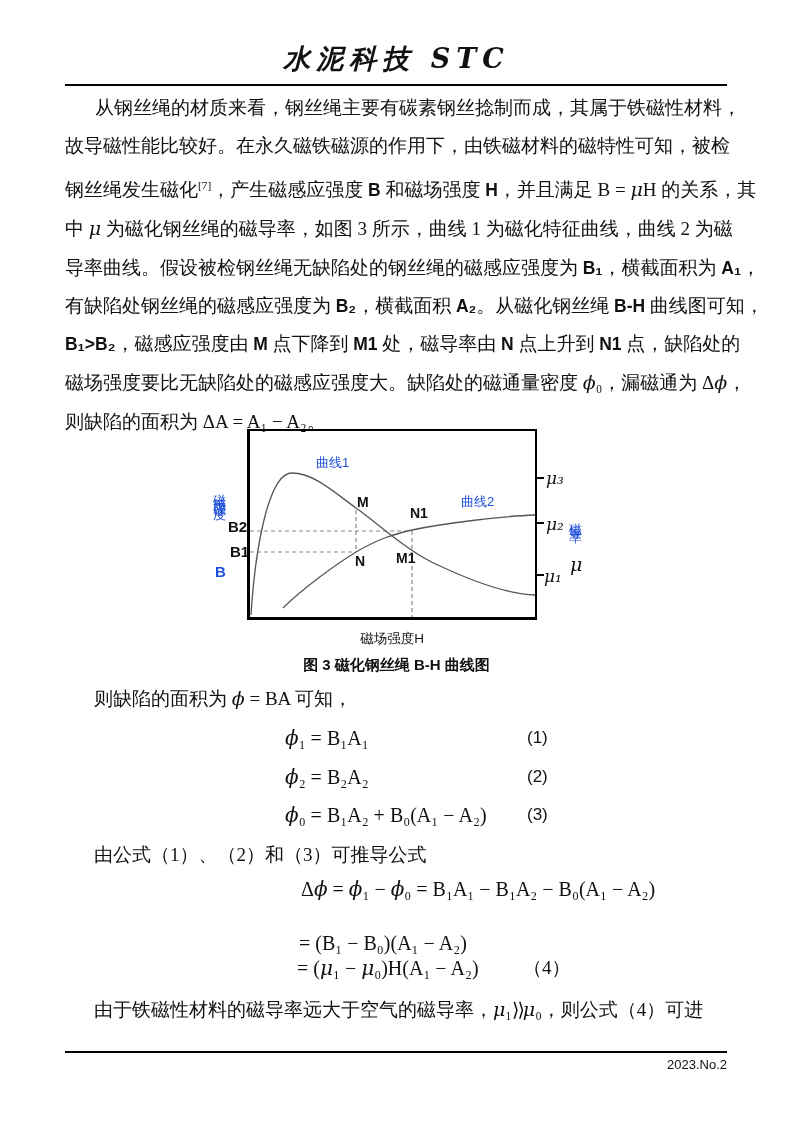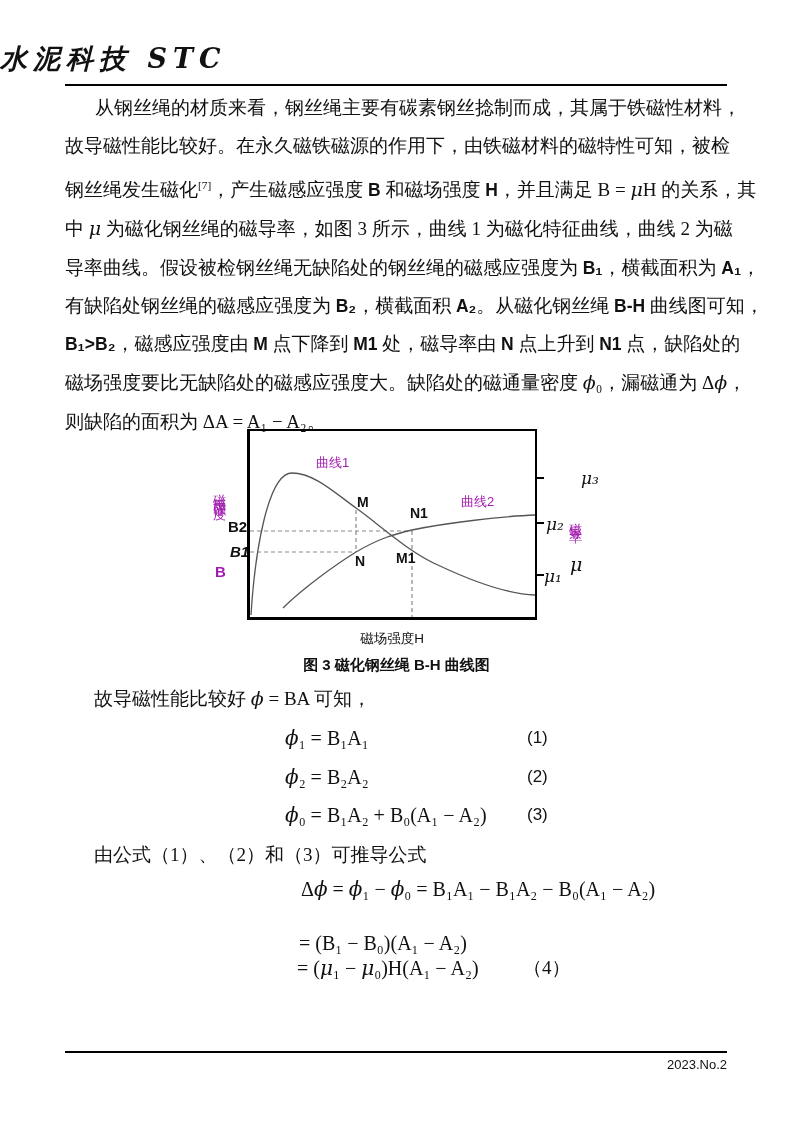--- a/index.html
+++ b/index.html
@@ -1,20 +1,20 @@
 <!DOCTYPE html>
 <html><head>
 <meta charset="utf-8">
 <style>
   html,body{margin:0;padding:0;background:#fff;}
   .page{position:relative;width:793px;height:1122px;background:#ffffff;overflow:hidden;
         font-family:"Liberation Serif","DejaVu Serif",serif;color:#111;}
 
   
-  .journal-title{position:absolute;top:42px;left:0;width:100%;text-align:left;
+  .journal-title{position:absolute;top:42px;left:0;width:100%;text-align:center;
         font-size:27px;line-height:34px;font-weight:bold;font-style:italic;
         letter-spacing:6px;font-family:"DejaVu Serif","Liberation Serif",serif;}
   .rule{position:absolute;left:65px;width:662px;height:2px;background:#000;}
   .rule-top{top:84px;}
   .rule-bottom{top:1051px;}
 
   
   .para{position:absolute;left:65px;top:89px;width:662px;font-size:19px;line-height:38.3px;}
   .jline{text-align:justify;text-align-last:justify;white-space:nowrap;}
   .jline:last-child{text-align-last:left;}
@@ -23,21 +23,21 @@
   .v{font-style:italic;font-family:"DejaVu Serif","Liberation Serif",serif;}
   .sup{vertical-align:super;font-size:0.60em;letter-spacing:0;}
   .rel{letter-spacing:-2px;}
 
   
   .figure{position:absolute;left:190px;top:425px;width:420px;height:255px;}
   .plot{position:absolute;left:57px;top:4px;width:290px;height:191px;box-sizing:border-box;
         border:solid #000;border-width:2px 2px 3px 3px;}
   .plot svg{position:absolute;left:0;top:0;}
   .figlab{position:absolute;font-family:"Liberation Sans","DejaVu Sans",sans-serif;
-        font-size:13px;line-height:14px;color:#a21caf;}
+        font-size:13px;line-height:14px;color:#1d4ed8;}
   .ptlab{position:absolute;font-family:"Liberation Sans","DejaVu Sans",sans-serif;
         font-weight:700;font-size:14px;line-height:14px;color:#111;}
   .blab{position:absolute;font-family:"Liberation Sans","DejaVu Sans",sans-serif;
         font-weight:600;font-size:15px;line-height:12px;color:#111;}
   .mulab{position:absolute;font-style:italic;font-size:17px;line-height:18px;
         font-family:"DejaVu Serif","Liberation Serif",serif;}
   .vtext{writing-mode:vertical-rl;text-orientation:upright;letter-spacing:3px;}
   .tick{position:absolute;width:7px;height:2px;background:#000;}
   .xaxis-label{position:absolute;left:57px;top:205px;width:290px;text-align:center;
         font-family:"Liberation Sans","DejaVu Sans",sans-serif;font-size:13.5px;}
@@ -79,21 +79,21 @@
     <div class="jline"><span>有缺陷处钢丝绳的磁感应强度为 </span><span class="sf">B₂</span><span>，横截面积 </span><span class="sf">A₂</span><span>。从磁化钢丝绳 </span><span class="sf">B-H</span><span> 曲线图可知，</span></div>
     <div class="jline"><span class="sf">B₁&gt;B₂</span><span>，磁感应强度由 </span><span class="sf">M</span><span> 点下降到 </span><span class="sf">M1</span><span> 处，磁导率由 </span><span class="sf">N</span><span> 点上升到 </span><span class="sf">N1</span><span> 点，缺陷处的</span></div>
     <div class="jline"><span>磁场强度要比无缺陷处的磁感应强度大。缺陷处的磁通量密度 </span><span class="v">ϕ</span><span>₀</span><span>，漏磁通为 Δ</span><span class="v">ϕ</span><span>，</span></div>
     <div class="jline"><span>则缺陷的面积为 ΔA = A₁ − A₂。</span></div>
   </div>
 
   <div class="figure">
     <div class="figlab vtext" style="left:22px;top:59px;font-size:13px;">磁感应强度</div>
     <div class="figlab" style="left:25px;top:140px;font-size:15px;font-weight:600;">B</div>
     <div class="blab" style="left:38px;top:96px;">B2</div>
-    <div class="blab" style="left:40px;top:121px;font-style:italic;">B1</div>
+    <div class="blab" style="left:40px;top:121px;">B1</div>
 
     <div class="plot">
       <svg width="285" height="186" viewBox="0 0 285 186">
         <line x1="0" y1="100" x2="162" y2="100" stroke="#8a8a8a" stroke-width="1.2" stroke-dasharray="4 3"></line>
         <line x1="0" y1="121" x2="106" y2="121" stroke="#8a8a8a" stroke-width="1.2" stroke-dasharray="4 3"></line>
         <line x1="106" y1="79" x2="106" y2="121" stroke="#8a8a8a" stroke-width="1.2" stroke-dasharray="4 3"></line>
         <line x1="162" y1="100" x2="162" y2="186" stroke="#8a8a8a" stroke-width="1.2" stroke-dasharray="4 3"></line>
         <path d="M1,184 C5,120 18,42 42,42 C64,42 85,62 106,77 C130,94 158,121 190,135 C222,150 258,163 285,164" fill="none" stroke="#555" stroke-width="1.3"></path>
         <path d="M33,177 C52,158 85,134 106,121 C130,107 145,103 162,99 C195,92 255,85 285,84" fill="none" stroke="#555" stroke-width="1.3"></path>
       </svg>
@@ -102,32 +102,32 @@
     <div class="figlab" style="left:126px;top:31px;">曲线1</div>
     <div class="figlab" style="left:271px;top:70px;">曲线2</div>
     <div class="ptlab" style="left:167px;top:70px;">M</div>
     <div class="ptlab" style="left:220px;top:81px;">N1</div>
     <div class="ptlab" style="left:165px;top:129px;">N</div>
     <div class="ptlab" style="left:206px;top:126px;">M1</div>
 
     <div class="tick" style="left:347px;top:52px;"></div>
     <div class="tick" style="left:347px;top:97px;"></div>
     <div class="tick" style="left:347px;top:149px;"></div>
-    <div class="mulab" style="left:356px;top:44px;margin-left:35px;">μ₃</div>
+    <div class="mulab" style="left:356px;top:44px;">μ₃</div>
     <div class="mulab" style="left:356px;top:90px;">μ₂</div>
     <div class="mulab" style="left:354px;top:142px;">μ₁</div>
     <div class="figlab vtext" style="left:378px;top:88px;">磁导率</div>
     <div class="mulab" style="left:380px;top:130px;font-size:19px;">μ</div>
 
     <div class="xaxis-label">磁场强度H</div>
   </div>
 
   <div class="caption">图 3 磁化钢丝绳 B-H 曲线图</div>
 
-  <div class="textline" style="top:686px;"><span>故导磁性能比较好 </span><span class="v">ϕ</span><span> = BA 可知，</span></div>
+  <div class="textline" style="top:686px;"><span>则缺陷的面积为 </span><span class="v">ϕ</span><span> = BA 可知，</span></div>
 
   <div class="eq-row" id="eq1" style="top:725px;">
     <span class="body"><span class="v">ϕ</span><span>₁ = B₁A₁</span></span>
     <span class="tag">(1)</span>
   </div>
   <div class="eq-row" id="eq2" style="top:764px;">
     <span class="body"><span class="v">ϕ</span><span>₂ = B₂A₂</span></span>
     <span class="tag">(2)</span>
   </div>
   <div class="eq-row" id="eq3" style="top:802px;padding-left:40px;">
@@ -141,17 +141,18 @@
     <span class="body"><span>Δ</span><span class="v">ϕ</span><span> = </span><span class="v">ϕ</span><span>₁ − </span><span class="v">ϕ</span><span>₀ = B₁A₁ − B₁A₂ − B₀(A₁ − A₂)</span></span>
   </div>
   <div class="eq-row" id="d2" style="top:930px;padding-left:24px;">
     <span class="body"><span>= (B₁ − B₀)(A₁ − A₂)</span></span>
   </div>
   <div class="eq-row" id="d3" style="top:955px;">
     <span class="body"><span>= (</span><span class="v">μ</span><span>₁ − </span><span class="v">μ</span><span>₀)H(A₁ − A₂)</span></span>
     <span class="tag-cjk">（4）</span>
   </div>
 
+  <div class="textline" style="top:997px;"><span>由于铁磁性材料的磁导率远大于空气的磁导率，</span><span class="v">μ</span><span>₁</span><span class="rel">⟩⟩</span><span class="v">μ</span><span>₀</span><span>，则公式（4）可进</span></div>
 
   <div class="rule rule-bottom"></div>
   <div class="footer-issue">2023.No.2</div>
 
 </div>
 
 </body></html>

